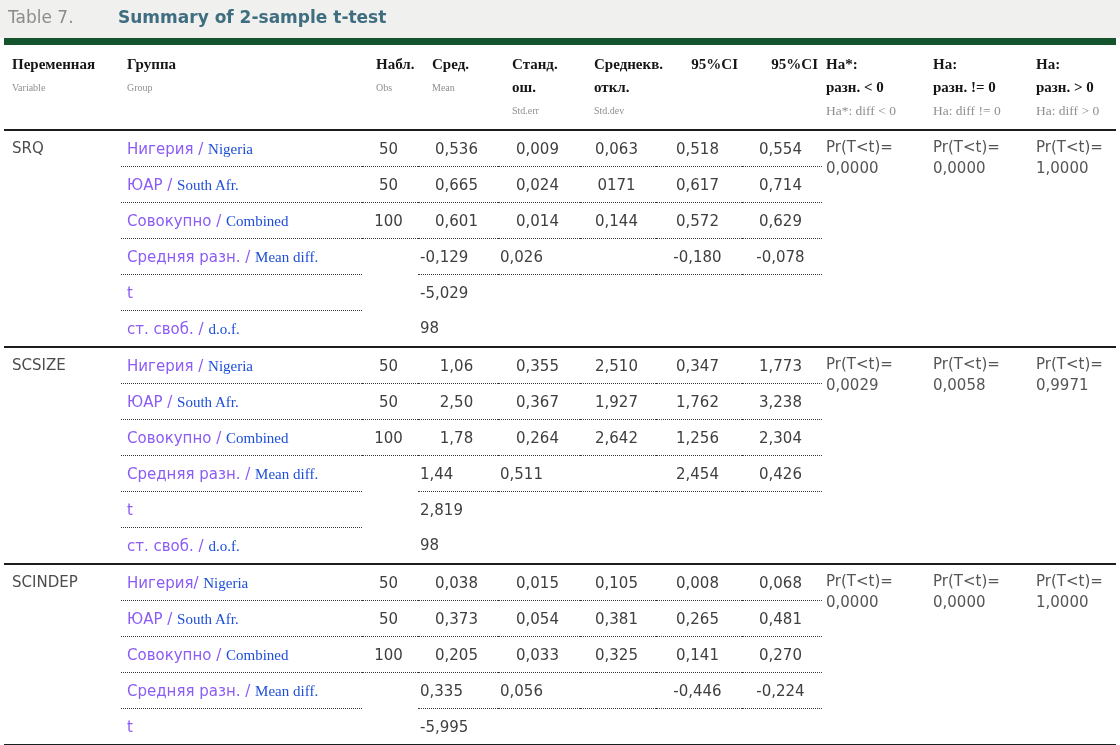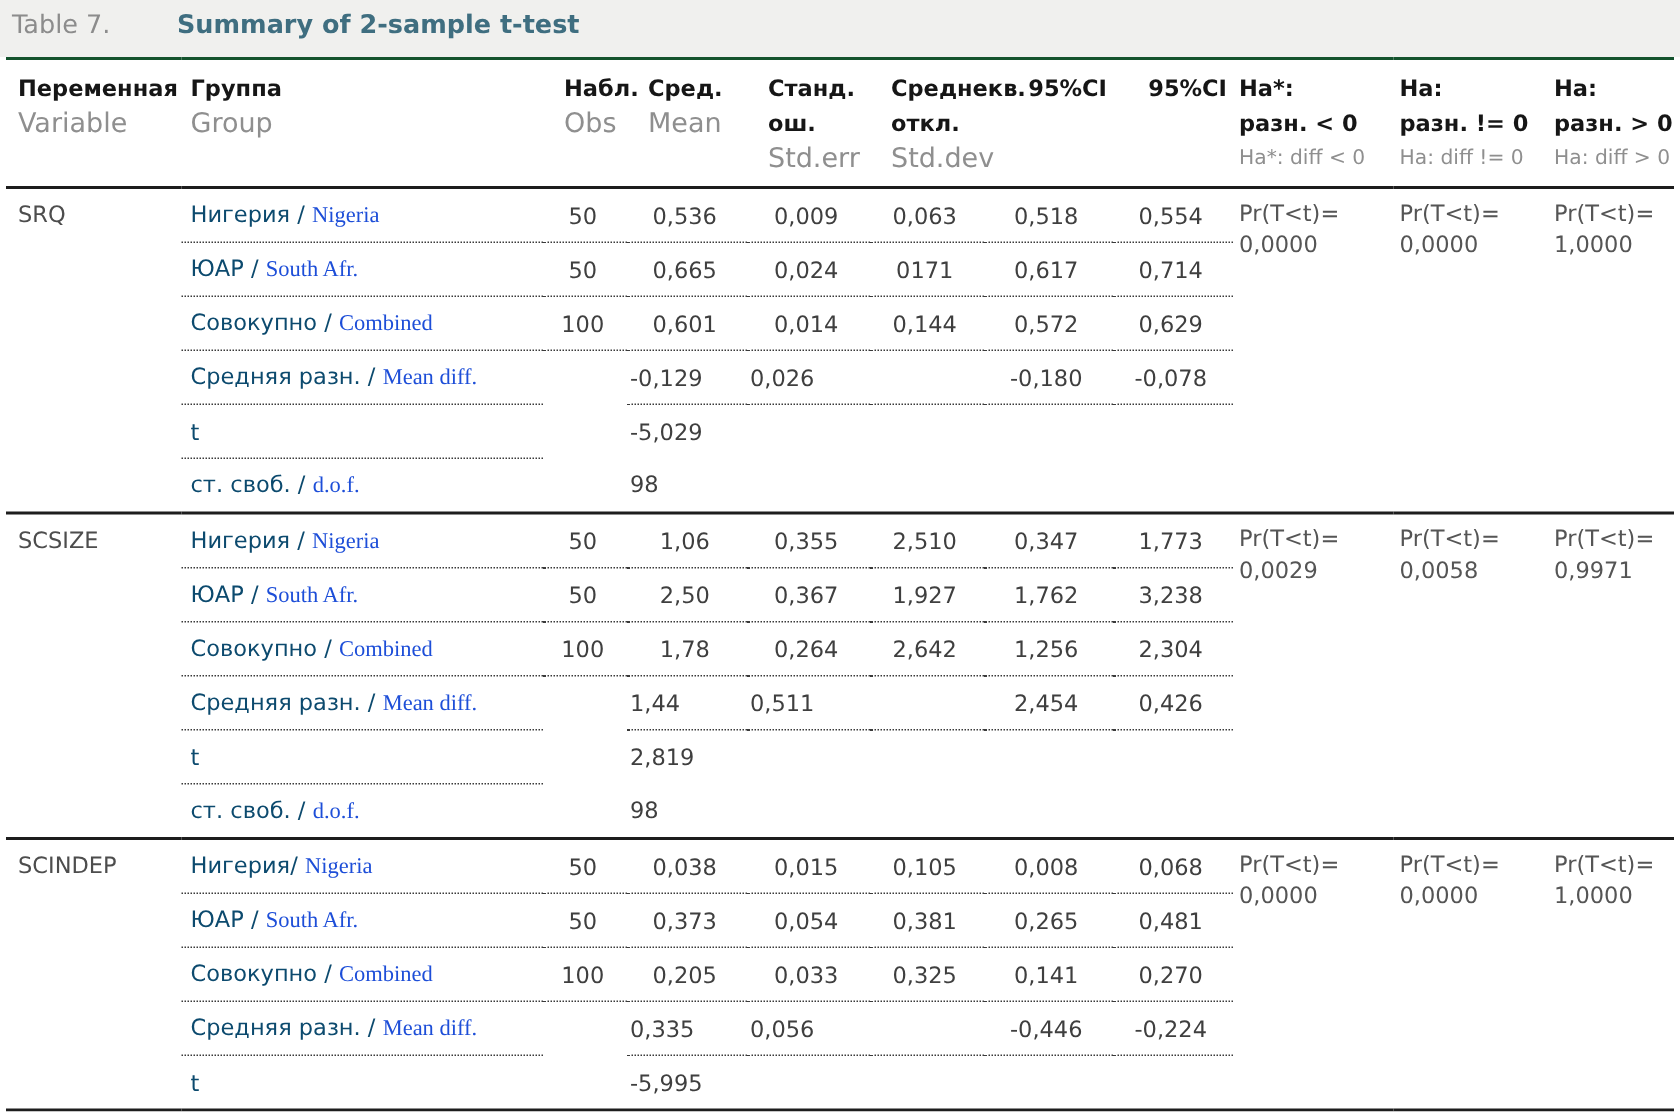--- a/index.html
+++ b/index.html
@@ -23,45 +23,46 @@
 
   
   table {
     border-collapse:collapse;
     table-layout:fixed;
     width:1112px;
     margin-left:4px;
     font-size:15px;
   }
   thead {
-    border-top:2px solid #14532d;
+    border-top:7px solid #14532d;
     border-bottom:2px solid #1d1d1d;
+    font-family:Liberation Serif, serif;
   }
   tbody.block { border-bottom:2px solid #1d1d1d; }
   th {
     vertical-align:top;
     padding:8px 0 7px 0;
     font-weight:normal;
     text-align:left;
   }
   .hru { font-weight:700; color:#161616; line-height:23px; font-size:15px; white-space:nowrap; }
-  .hen { color:#8f8f8f; line-height:23px; font-size:18px; white-space:nowrap; }
+  .hen { color:#8f8f8f; line-height:23px; font-size:10px; white-space:nowrap; }
   .th-var { padding-left:8px; }
   .th-grp { padding-left:6px;margin-left:36px; }
   .th-num { padding-left:14px; }
   .th-ci  { text-align:right; padding-right:4px; }
   .th-ha  { padding-left:4px; }
   .th-ha .hen { font-size:13.5px; }
 
   tbody.block td { height:33px; white-space:nowrap; }
   .bd  { border-bottom:1px dotted #3a3a3a; }
   .num  { text-align:center; padding-right:4px; color:#3f3f3f;margin-top:12px; }
   .numl { text-align:left; padding-left:2px; color:#3f3f3f; }
   .grp { padding-left:6px; }
-  .grp .ru { color:#0c4a6e; }
+  .grp .ru { color:#8b5cf6; }
   .grp .en { color:#1d4ed8;font-family:Liberation Serif, serif; }
   .var {
     vertical-align:top;
     padding:8px 0 0 8px;
     color:#4d4d4d;
     height:auto !important;
   }
   .pr {
     vertical-align:top;
     padding:6px 0 0 4px;

